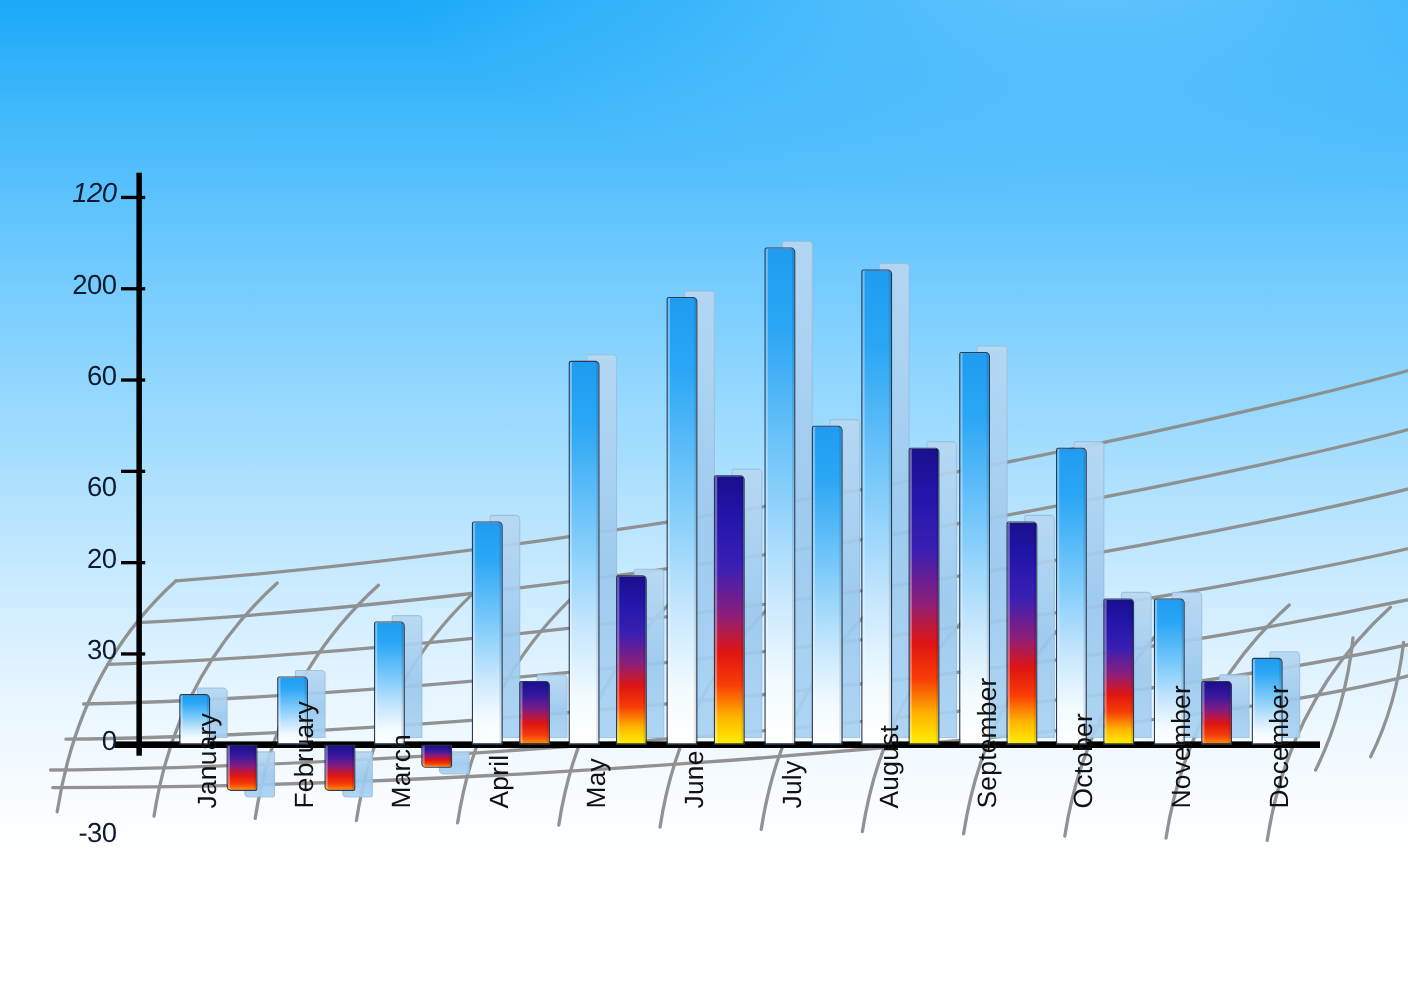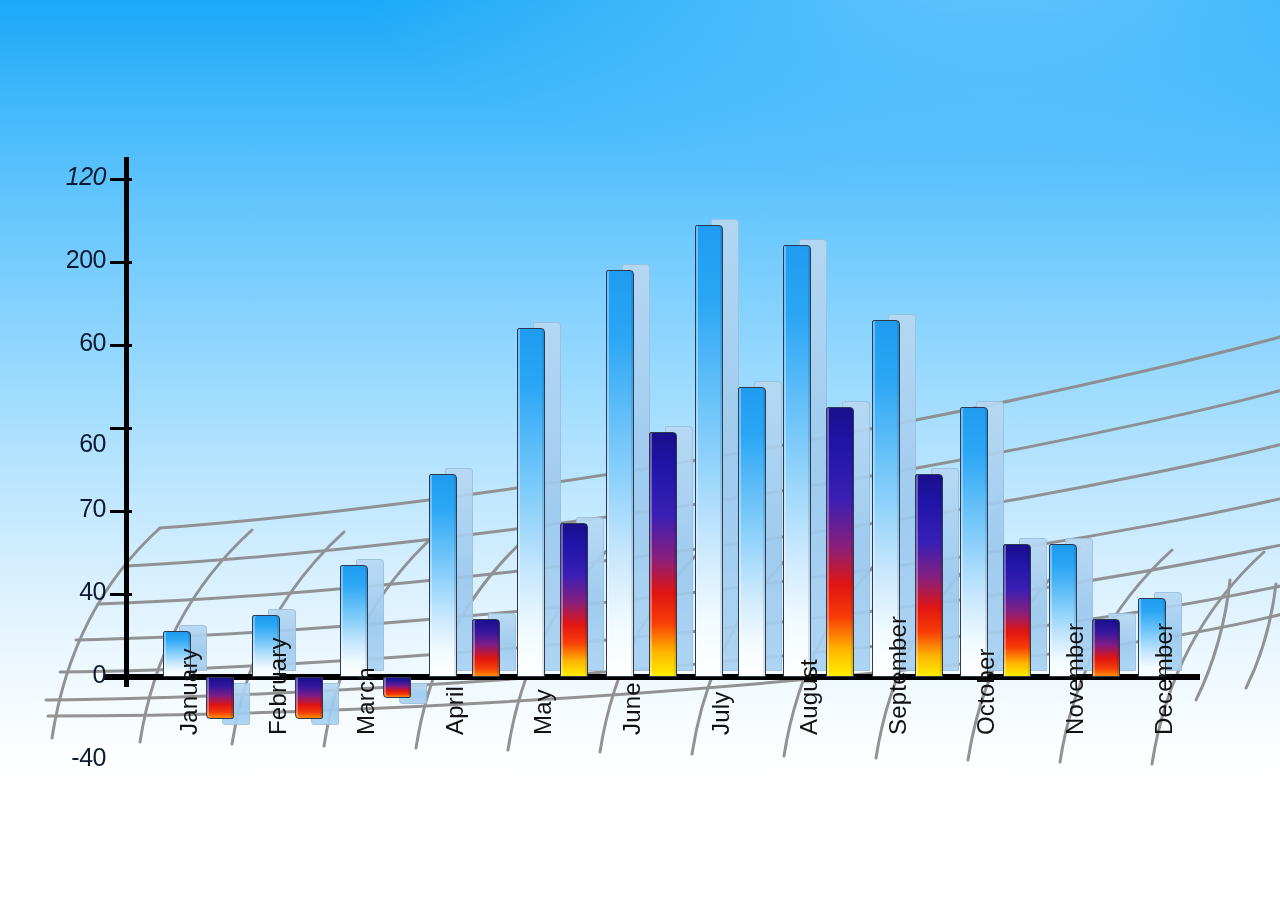--- a/index.html
+++ b/index.html
@@ -163,24 +163,24 @@
         <div class="tick" style="top: 344px; display: block;"></div>
         <div class="tick" style="top: 427px; display: block;"></div>
         <div class="tick" style="top: 510px; display: block;"></div>
         <div class="tick" style="top: 593px; display: block;"></div>
       </div>
     <div id="ylabels">
         <div class="ylab" style="top: 162px; left: 36px; font-style: italic;">120</div>
         <div class="ylab" style="top: 245px; left: 36px;">200</div>
         <div class="ylab" style="top: 328px; left: 36px;">60</div>
         <div class="ylab" style="top: 429px; left: 36px;">60</div>
-        <div class="ylab" style="top: 494px; left: 36px;">70</div>
-        <div class="ylab" style="top: 577px; left: 36px;">40</div>
+        <div class="ylab" style="top: 494px; left: 36px;">20</div>
+        <div class="ylab" style="top: 577px; left: 36px;">30</div>
         <div class="ylab" style="top: 660px; left: 36px;">0</div>
-        <div class="ylab" style="top: 743px; left: 36px;">-40</div>
+        <div class="ylab" style="top: 743px; left: 36px;">-30</div>
       </div>
 
     <div id="bars">
         <div class="bar" style="left: 163px; top: 631.35px; height: 45.65px; width: 48px; bottom: auto;">
           <div class="shadow" style="top: -6px; height: 45.65px;"></div>
           <div class="face gloss sky-bar" style="top: 0px; height: 45.65px;"></div>
         </div>
         <div class="bar neg" style="left: 206px; top: 677px; height: 41.5px; width: 48px; bottom: auto;">
           <div class="shadow" style="top: 6px; height: 41.5px;"></div>
           <div class="face gloss thermo-short" style="top: 0px; height: 41.5px;"></div>

